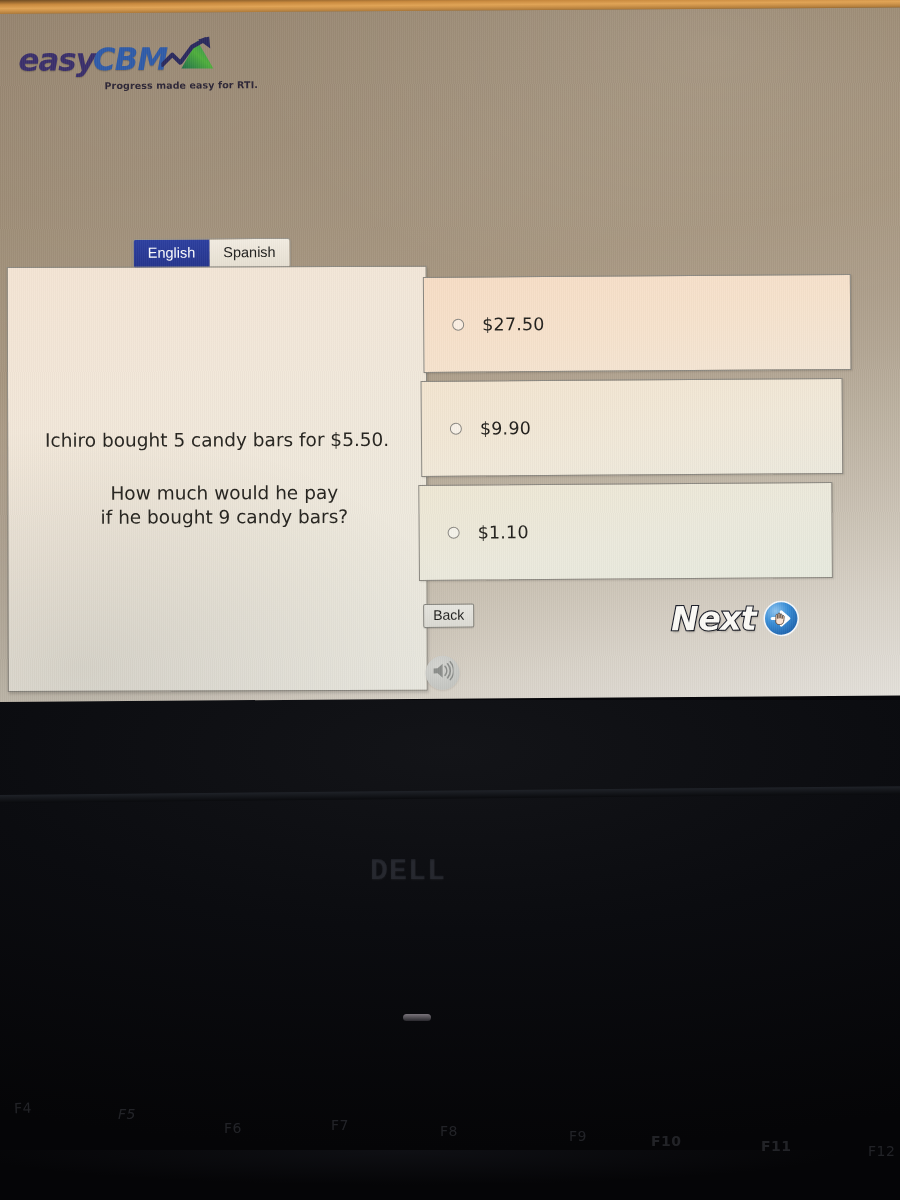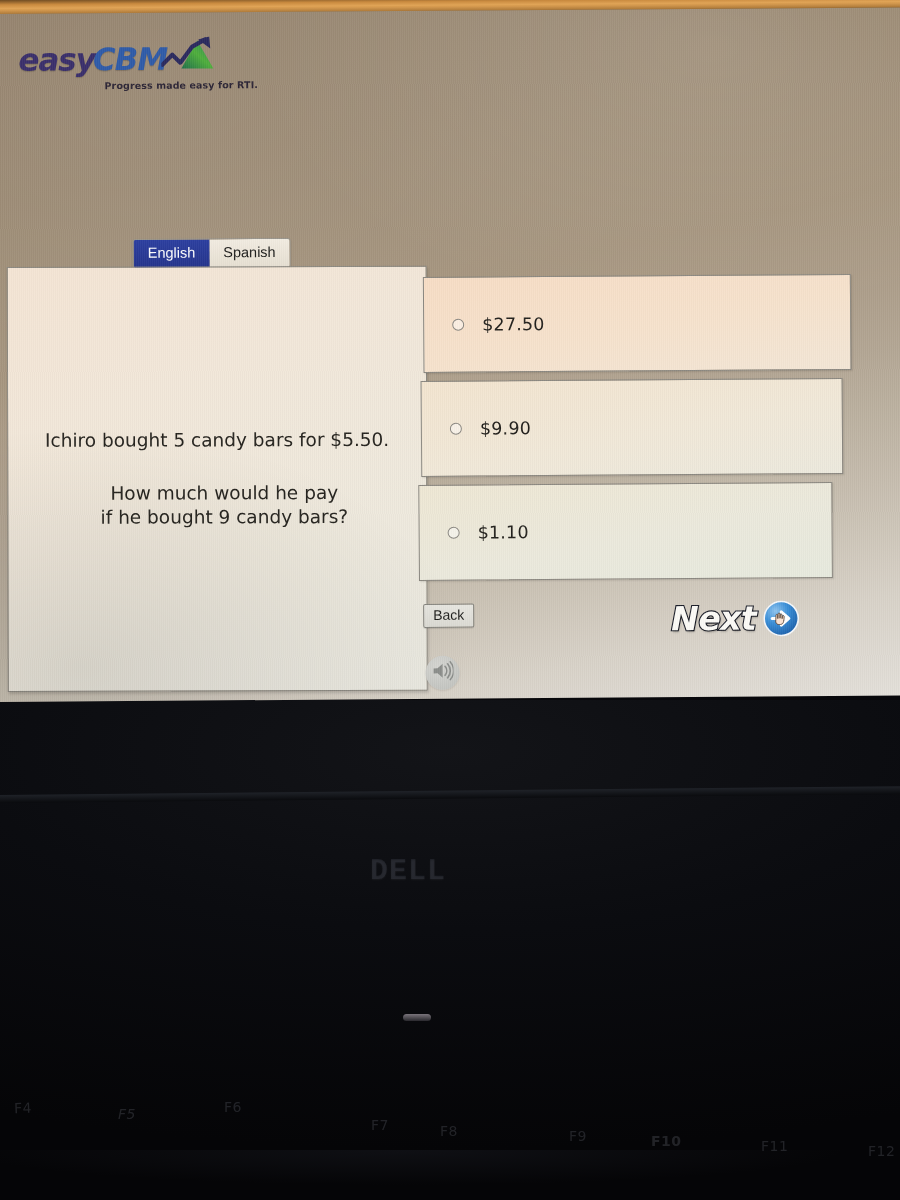--- a/index.html
+++ b/index.html
@@ -334,26 +334,26 @@
 <div id="photo">
 
   <div class="laptop-body"></div>
   <div class="body-topline"></div>
   <div class="dell-logo">DELL</div>
   <div class="trackpad-hint"></div>
 
   <div class="fkeys">
     <span class="fkey" style="left:14px;  top:10px;  transform:rotate(-2deg);">F4</span>
     <span class="fkey" style="left:118px; top:16px;font-style:italic;">F5</span>
-    <span class="fkey" style="left:224px; top:9px;">F6</span>
-    <span class="fkey" style="left:331px; top:27px;margin-left:40px;">F7</span>
+    <span class="fkey" style="left:224px; top:30px;">F6</span>
+    <span class="fkey" style="left:331px; top:27px;">F7</span>
     <span class="fkey" style="left:440px; top:33px;">F8</span>
     <span class="fkey" style="left:569px; top:38px;">F9</span>
     <span class="fkey" style="left:651px; top:43px;font-weight:bold;">F10</span>
-    <span class="fkey" style="left:761px; top:48px;">F11</span>
+    <span class="fkey" style="left:761px; top:48px;font-weight:bold;">F11</span>
     <span class="fkey" style="left:868px; top:53px;">F12</span>
   </div>
   <div class="keyrow-glow"></div>
 
   <div class="amber-strip"></div>
   <div class="amber-strip2"></div>
 
   <div class="screen">
     <div class="page">
 

